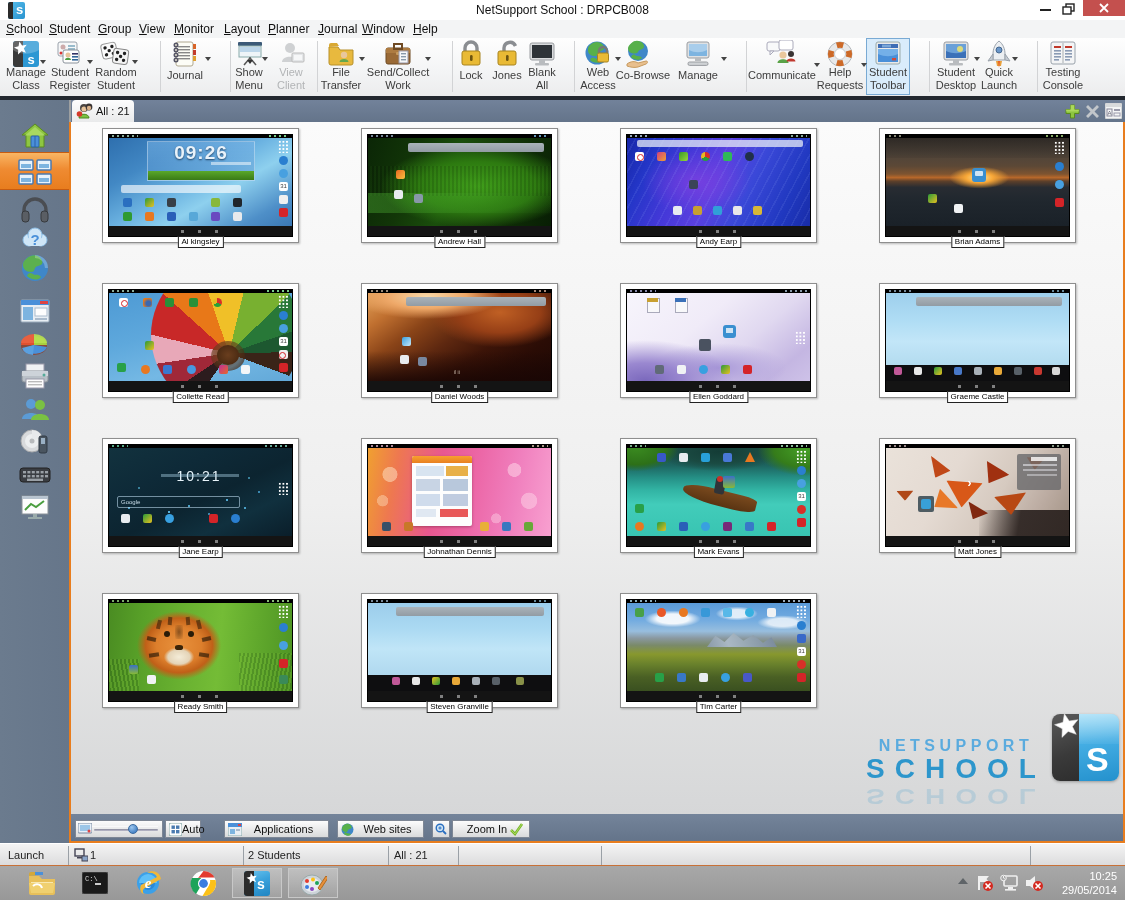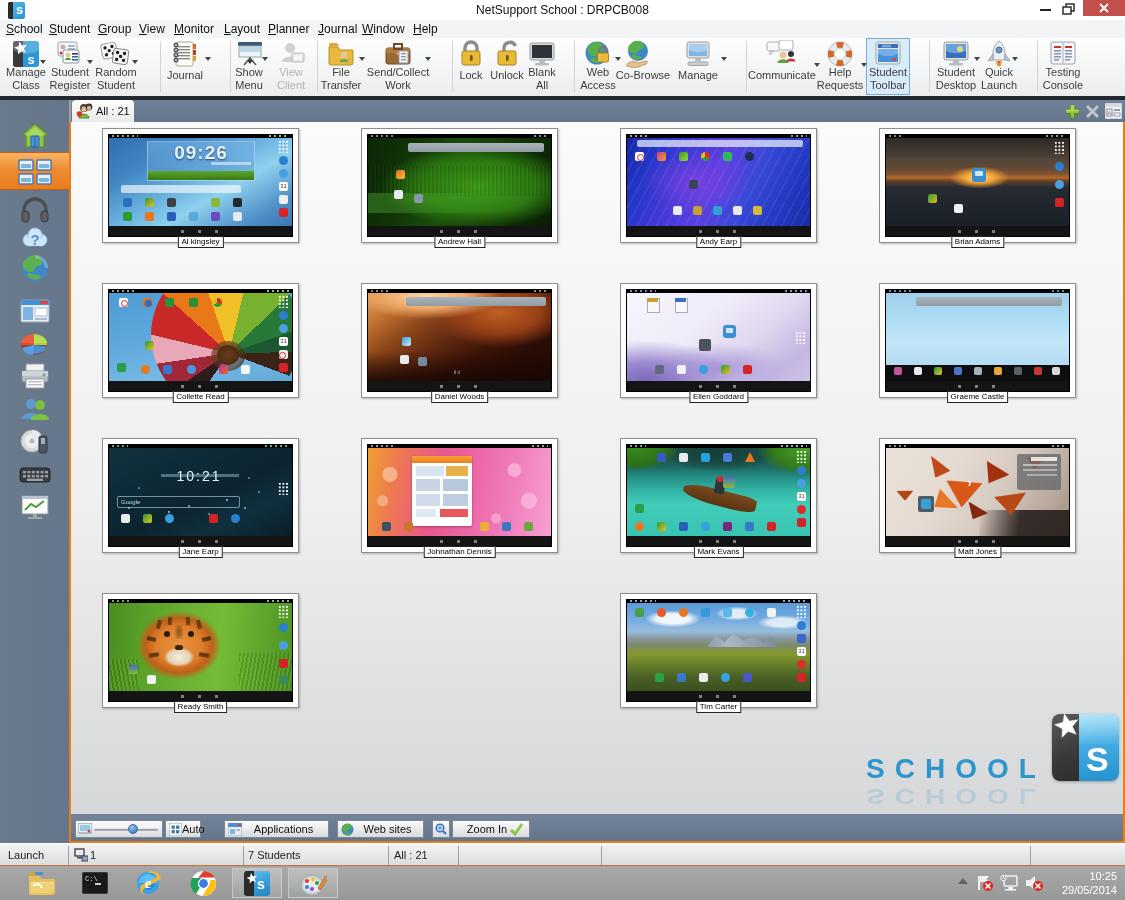--- a/index.html
+++ b/index.html
@@ -251,21 +251,21 @@
       <div class="lbl" style="top:31px">Lock</div>
       </div>
 
     <div class="rbtn" style="left:487px;width:40px">
         <div class="ricon" style="left:7px">
       <svg width="26" height="28">
             <path d="M10 11 v-3 a6 6 0 0 1 11.5-2" fill="none" stroke="#8a8d91" stroke-width="3.4"></path>
             <rect x="4" y="11" width="18" height="14" rx="2" fill="#e9ba35" stroke="#a8841e"></rect>
             <rect x="12" y="15" width="2.6" height="6" rx="1.3" fill="#6b5310"></rect>
           </svg></div>
-      <div class="lbl" style="top:31px">Unlock</div>
+      <div class="lbl" style="top:31px">Jones</div>
       </div>
 
     <div class="rbtn" style="left:522px;width:40px">
         <div class="ricon" style="left:6px">
       <svg width="28" height="28">
             <rect x="2" y="3" width="24" height="17" rx="2" fill="#d9dbdd" stroke="#9a9da1"></rect>
             <rect x="4" y="5" width="20" height="13" fill="#2e3338"></rect>
             <rect x="11" y="20" width="6" height="3" fill="#b9bcbf"></rect>
             <rect x="7" y="23" width="14" height="2.4" rx="1" fill="#b9bcbf"></rect>
           </svg></div>
@@ -941,20 +941,43 @@
     <div class="dots" style="right:4px;width:22px;background:repeating-linear-gradient(90deg,#8b7 0 2px,transparent 2px 5px)"></div>
     <div class="nv">
             <i class="a"></i>
             <i class="b"></i>
             <i class="c"></i>
           </div>
   </div>
         <div class="tlabel" style="left:50%;transform:translateX(-50%)">Ready Smith</div>
       </div>
 
+  <div class="thumb" style="left:290px;top:471px">
+        <div class="scr">
+    <div class="wall" style="background:linear-gradient(#9ccdeb 0%,#aad9f2 28%,#c0e5f7 52%,#b2daf0 78%,#a2d0e9 100%)">
+      <div class="urlbar" style="left:28px;top:4px;width:148px;height:9px"></div>
+      <div class="w" style="left:0;bottom:0;width:183px;height:16px;background:#0e0e10"></div>
+      <div class="ic" style="left:24px;top:74px;width:8px;height:8px;background:#c05898"></div>
+      <div class="ic" style="left:44px;top:74px;width:8px;height:8px;background:#e8e8e8"></div>
+      <div class="ic" style="left:64px;top:74px;width:8px;height:8px;background:linear-gradient(135deg,#e8c020,#2a9a3a)"></div>
+      <div class="ic" style="left:84px;top:74px;width:8px;height:8px;background:#e8a838"></div>
+      <div class="ic" style="left:104px;top:74px;width:8px;height:8px;background:#a8b0b8"></div>
+      <div class="ic" style="left:124px;top:74px;width:8px;height:8px;background:#586068"></div>
+      <div class="ic" style="left:148px;top:74px;width:8px;height:8px;background:#889048"></div>
+    </div>
+    <div class="dots" style="left:4px;width:20px;background:repeating-linear-gradient(90deg,#789 0 2px,transparent 2px 5px)"></div>
+    <div class="dots" style="right:4px;width:14px;background:repeating-linear-gradient(90deg,#689 0 2px,transparent 2px 5px)"></div>
+    <div class="nv">
+            <i class="a"></i>
+            <i class="b"></i>
+            <i class="c"></i>
+          </div>
+  </div>
+        <div class="tlabel" style="left:50%;transform:translateX(-50%)">Steven Granville</div>
+      </div>
 
   <div class="thumb" style="left:549px;top:471px">
         <div class="scr">
     <div class="wall" style="background:radial-gradient(ellipse 40px 12px at 25% 18%,rgba(255,255,255,.9) 40%,transparent 70%),radial-gradient(ellipse 30px 10px at 60% 12%,rgba(255,255,255,.8) 40%,transparent 70%),radial-gradient(ellipse 36px 10px at 85% 22%,rgba(255,255,255,.75) 40%,transparent 70%),linear-gradient(#5a9ad8 0%,#74ace0 20%,#98bede 32%,#8a98a0 40%,#7a8a6a 48%,#88982e 58%,#68802c 70%,#4a6024 84%,#3a5020 100%)">
       <div class="w" style="left:80px;top:30px;width:70px;height:14px;background:linear-gradient(75deg,#8a9aa8 0%,#aab8c4 30%,#98a8b4 55%,#78889a 100%);clip-path:polygon(0 100%,12% 20%,25% 65%,38% 0%,52% 55%,66% 15%,80% 70%,92% 30%,100% 100%)"></div>
       <div class="ic" style="left:8px;top:5px;background:#48a048"></div>
       <div class="ic" style="left:30px;top:5px;background:#e85828;border-radius:50%"></div>
       <div class="ic" style="left:52px;top:5px;background:#e87820;border-radius:50%"></div>
       <div class="ic" style="left:74px;top:5px;background:#3898d8"></div>
       <div class="ic" style="left:96px;top:5px;background:#58b8e8"></div>
@@ -977,20 +1000,21 @@
     <div class="nv">
             <i class="a"></i>
             <i class="b"></i>
             <i class="c"></i>
           </div>
   </div>
         <div class="tlabel" style="left:50%;transform:translateX(-50%)">Tim Carter</div>
       </div>
 
   <div class="abs" id="logo">
+    <div class="abs" style="left:0px;top:23px;width:250px;font-size:16px;font-weight:bold;letter-spacing:4.5px;color:#5aabde;text-align:center">NETSUPPORT</div>
     <div class="abs" style="left:0px;top:39px;width:250px;font-size:28px;font-weight:bold;letter-spacing:10px;color:#2d96cc;text-align:center">SCHOOL</div>
     <div class="abs" style="left:0px;top:66px;width:250px;font-size:28px;font-weight:bold;letter-spacing:10px;color:#2d96cc;text-align:center;opacity:.18;transform:scaleY(-.8)">SCHOOL</div>
     <div class="abs" id="logoicon">
       <div class="abs" style="left:0;top:0;width:27px;height:67px;background:linear-gradient(160deg,#5a5a5a,#3a3a3a 60%,#2e2e2e);border-radius:8px 0 0 8px"></div>
       <div class="abs" style="left:27px;top:0;width:40px;height:67px;background:linear-gradient(170deg,#7cd0f4 0%,#45aee4 40%,#2491cd 100%);border-radius:0 8px 8px 0"></div>
       <div class="abs" style="left:27px;top:0;width:40px;height:30px;background:linear-gradient(rgba(255,255,255,.45),rgba(255,255,255,.05));border-radius:0 8px 0 0"></div>
       <svg class="abs" style="left:-1px;top:-3px" width="34" height="34">
             <polygon points="16,2.5 19.2,10.6 27.9,11.1 21.2,16.7 23.3,25.1 16,20.5 8.7,25.1 10.8,16.7 4.1,11.1 12.8,10.6" fill="#fff" stroke="#e0e0e0" stroke-width=".5" stroke-linejoin="round" transform="rotate(-12 16 15)"></polygon>
           </svg>
       <div class="abs" style="left:34px;top:26px;width:30px;font-size:34px;font-weight:bold;color:#fff;font-family:'Liberation Sans',sans-serif">S</div>
@@ -1051,21 +1075,21 @@
   </div>
 
   <div class="abs" id="statusbar">
     <span class="abs" style="left:8px;top:5px">Launch</span>
     <svg class="abs" style="left:74px;top:4px" width="14" height="14">
         <rect x="1" y="1" width="9" height="7" fill="none" stroke="#445" stroke-width="1.4"></rect>
         <rect x="3" y="9" width="5" height="1.5" fill="#445"></rect>
         <rect x="8" y="8" width="6" height="5" fill="#8aa4c8" stroke="#445"></rect>
       </svg>
       <span class="abs" style="left:90px;top:5px">1</span>
-    <span class="abs" style="left:248px;top:5px">7 Students</span>
+    <span class="abs" style="left:248px;top:5px">2 Students</span>
     <span class="abs" style="left:394px;top:5px">All : 21</span>
     <div class="ssep" style="left:68px"></div>
     <div class="ssep" style="left:243px"></div>
     <div class="ssep" style="left:388px"></div>
     <div class="ssep" style="left:458px"></div>
     <div class="ssep" style="left:601px"></div>
     <div class="ssep" style="left:1030px"></div>
   </div>
 
   <div class="abs" id="taskbar">

